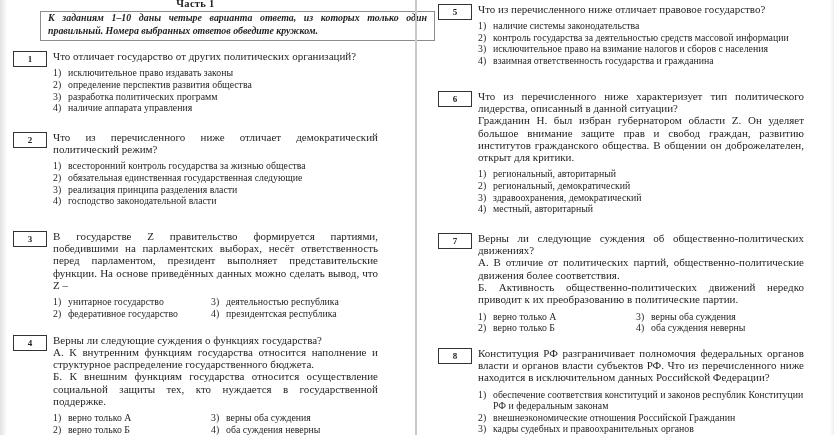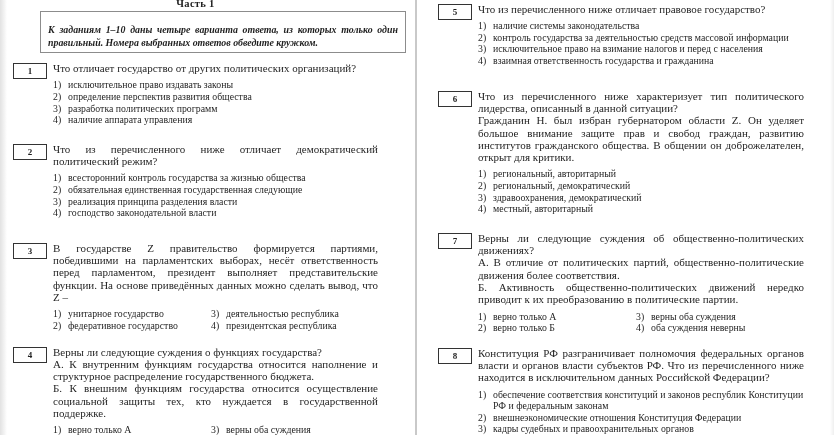--- a/index.html
+++ b/index.html
@@ -30,23 +30,23 @@
   .page.right { padding: 3px 30px 0 21px; }
 
   .part-title {
     text-align: center; font-weight: bold;
     font-size: 10.5px; line-height: 11px;
     margin: -2px 0 0 0; letter-spacing: 0.3px;
   }
 
   .instr {
     box-sizing: border-box;
-    margin: 2px 0 0 27px; width: 366px;
+    margin: 2px 0 0 27px; width: 395px;
     border: 1px solid #8c8c8c;
-    padding: 12px 7px 3px 7px;
+    padding: 0 7px 3px 7px;
     font-weight: bold; font-style: italic;
     font-size: 9.9px; line-height: 12.6px;
     text-align: justify;
   }
 
   .q { display: flex; align-items: flex-start; }
   .ql1 { margin-top: 9px; }
   .ql2 { margin-top: 17px; }
   .ql3 { margin-top: 23px; }
   .ql4 { margin-top: 14px; }
@@ -219,21 +219,21 @@
           <div class="opt">
               <span class="on">1)</span>
               <span class="ot">наличие системы законодательства</span>
             </div>
           <div class="opt">
               <span class="on">2)</span>
               <span class="ot">контроль государства за деятельностью средств массовой информации</span>
             </div>
           <div class="opt">
               <span class="on">3)</span>
-              <span class="ot">исключительное право на взимание налогов и перед с населения</span>
+              <span class="ot">исключительное право на взимание налогов и сборов с населения</span>
             </div>
           <div class="opt">
               <span class="on">4)</span>
               <span class="ot">взаимная ответственность государства и гражданина</span>
             </div>
         </div>
       </div>
     </div>
 
     <div class="q qr2">
@@ -299,21 +299,21 @@
         <div class="qtext">
           <p>Конституция РФ разграничивает полномочия федеральных органов власти и органов власти субъектов РФ. Что из перечисленного ниже находится в исключительном данных Российской Федерации?</p>
         </div>
         <div class="opts">
           <div class="opt">
               <span class="on">1)</span>
               <span class="ot">обеспечение соответствия конституций и законов республик Конституции РФ и федеральным законам</span>
             </div>
           <div class="opt">
               <span class="on">2)</span>
-              <span class="ot">внешнеэкономические отношения Конституция Федерации</span>
+              <span class="ot">внешнеэкономические отношения Российской Гражданин</span>
             </div>
           <div class="opt">
               <span class="on">3)</span>
               <span class="ot">кадры судебных и правоохранительных органов</span>
             </div>
           <div class="opt">
               <span class="on">4)</span>
               <span class="ot">координация вопросов здравоохранения</span>
             </div>
         </div>

